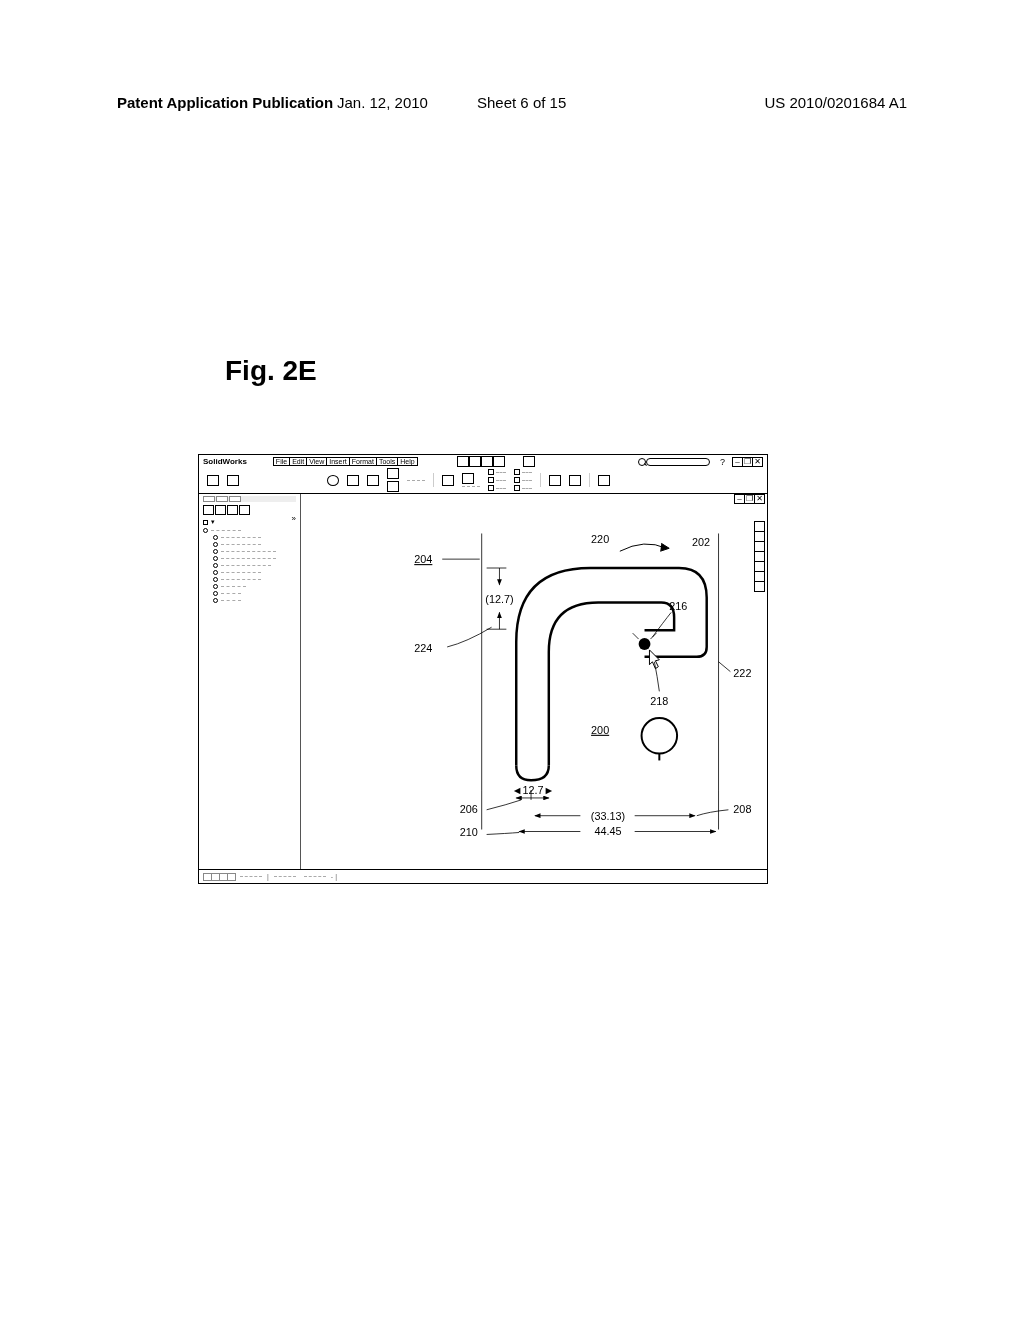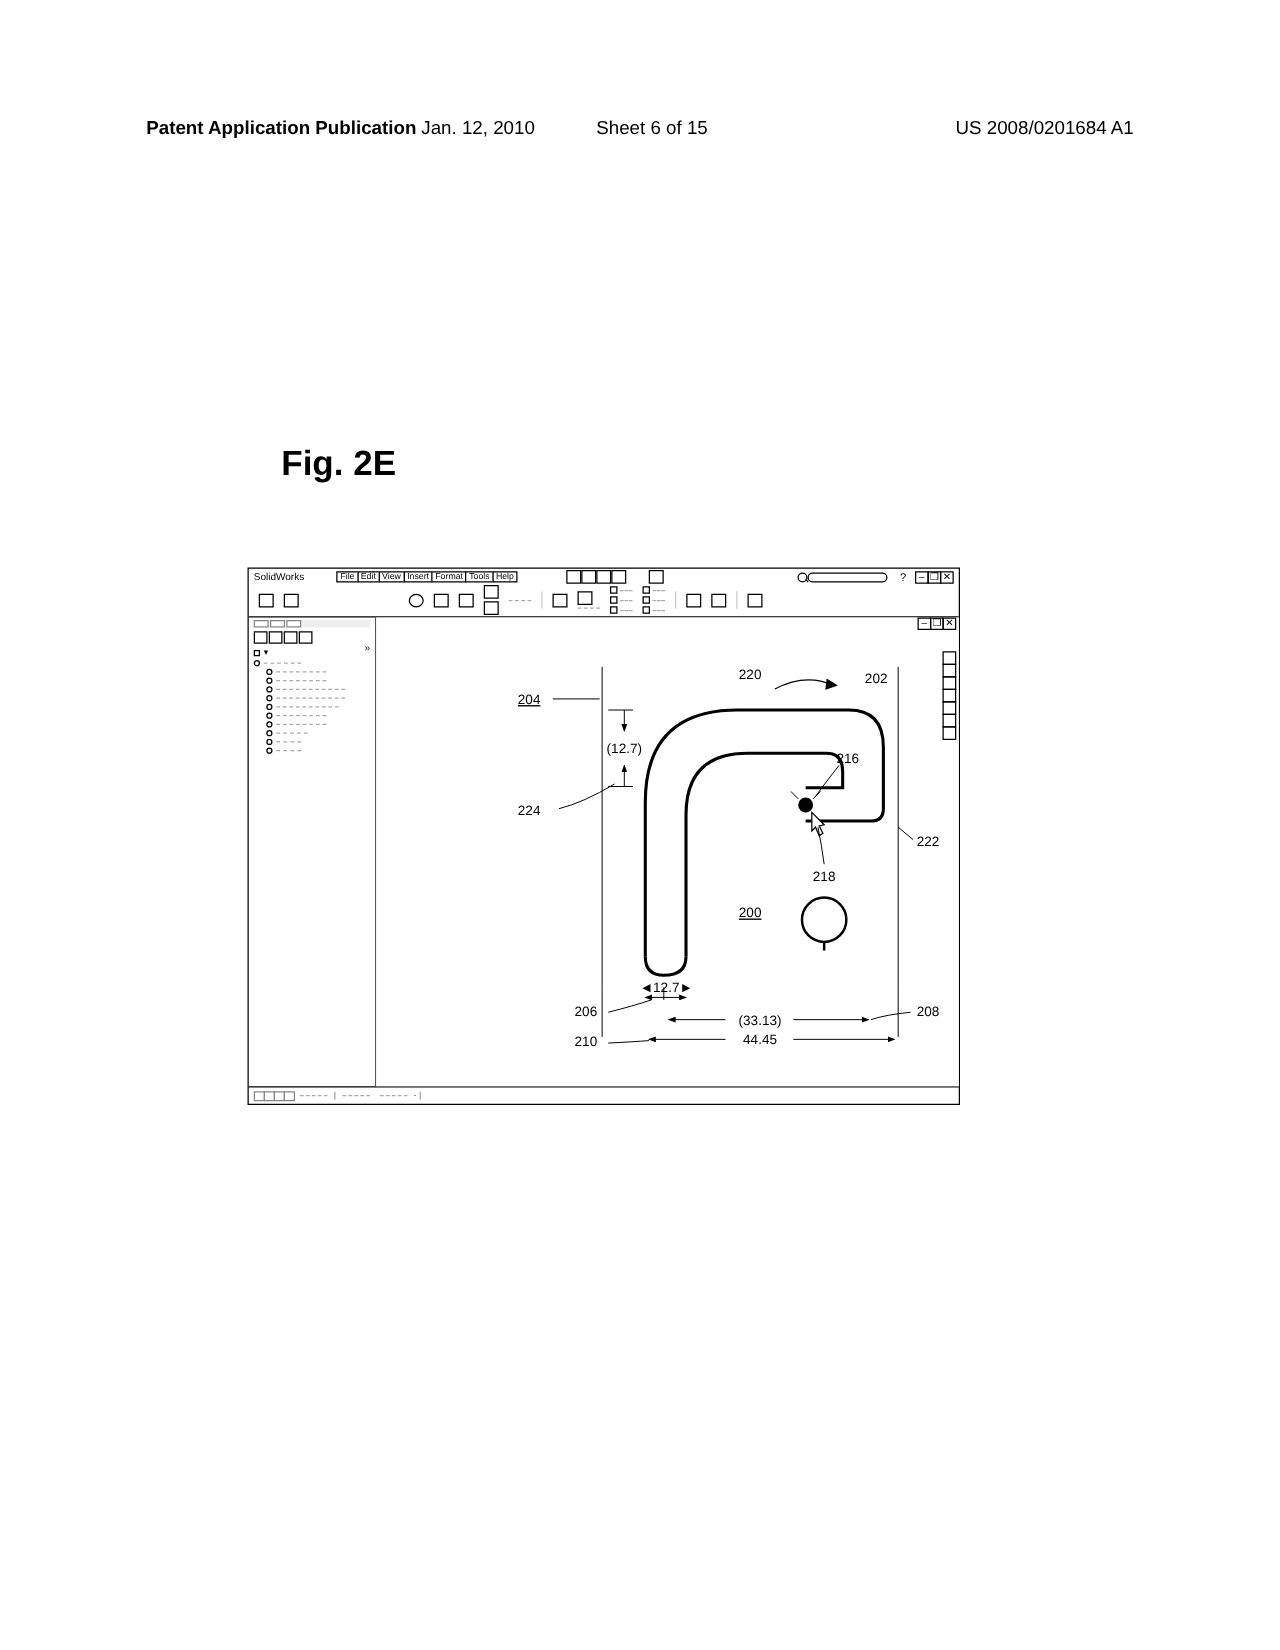--- a/index.html
+++ b/index.html
@@ -46,21 +46,21 @@
   
   .menubar {
     height: 13px;
     display: flex;
     align-items: center;
     padding: 0 4px;
     gap: 0;
     border-bottom: 0;
   }
   .app-name {
-    font-weight: normal;
+    font-weight: bold;
     padding-right: 26px;
     font-size: 8px;
   }
   .menu-item {
     border: 1px solid #000;
     padding: 0 2px;
     margin-right: -1px;
     font-size: 7px;
     background: #fff;
   }
@@ -279,21 +279,21 @@
     font-size: 11px;
   }
 </style>
 </head>
 <body>
 
 <div class="header-line">
   <span class="pub">Patent Application Publication</span>
   <span class="date">Jan. 12, 2010</span>
   <span class="sheet">Sheet 6 of 15</span>
-  <span class="num">US 2008/0201684 A1</span>
+  <span class="num">US 2010/0201684 A1</span>
 </div>
 
 <div class="fig-label">Fig. 2E</div>
 
 <div class="app-window">
 
   <div class="menubar">
     <span class="app-name">SolidWorks</span>
     <span class="menu-item">File</span>
     <span class="menu-item">Edit</span>

